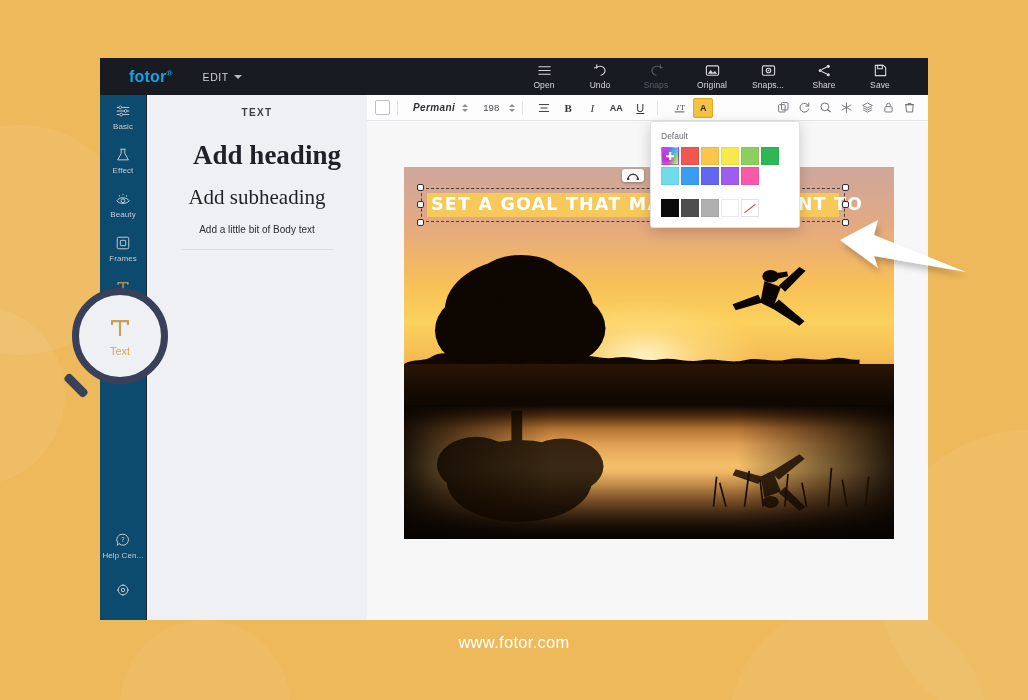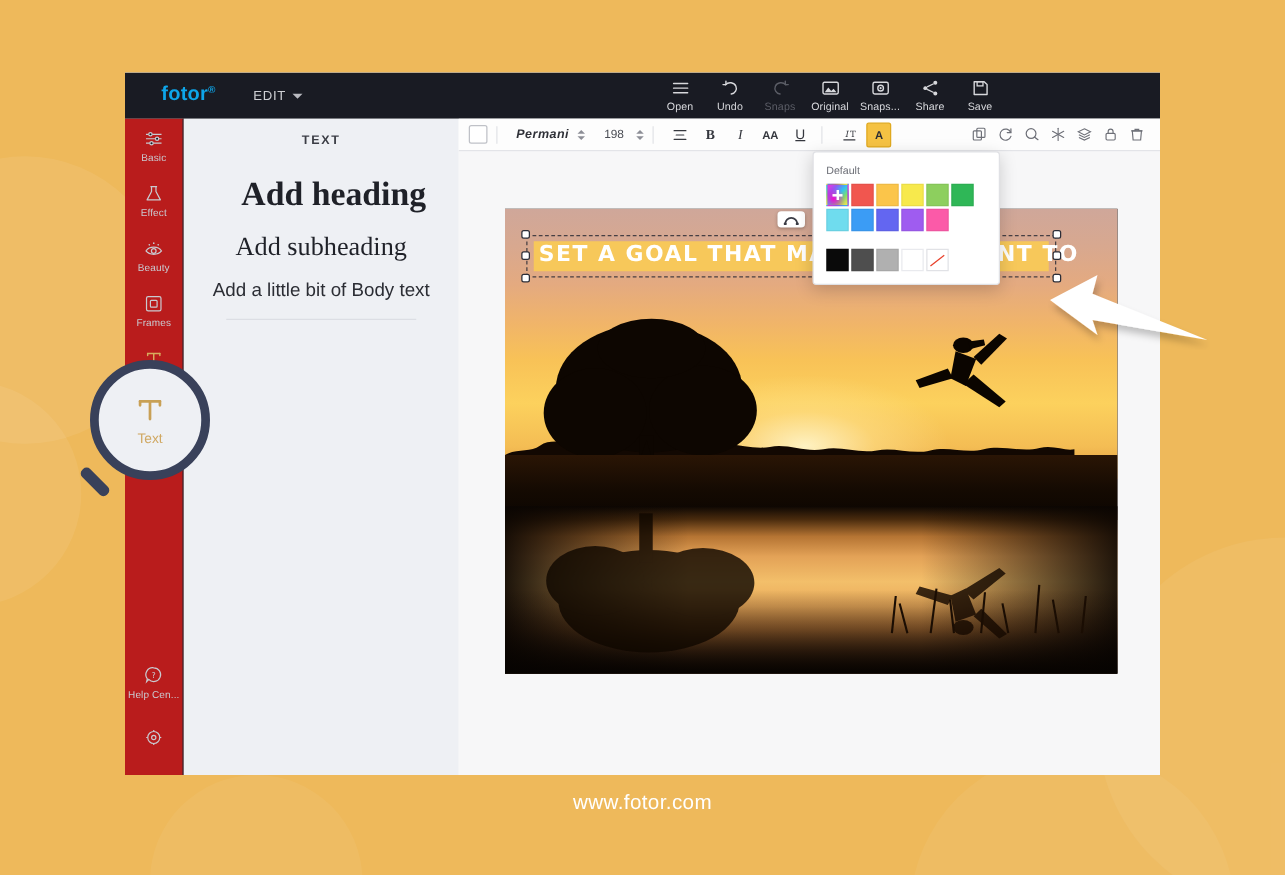--- a/index.html
+++ b/index.html
@@ -62,41 +62,41 @@
   }
   .chev {
     width: 0; height: 0;
     border-left: 4px solid transparent;
     border-right: 4px solid transparent;
     border-top: 4px solid #b9bac0;
   }
   .top-actions {
     position: absolute;
     left: 424px; top: 0; height: 37px;
-    display: flex; align-items: center; gap: 0;
+    display: flex; align-items: center; gap: 16px;
   }
   .tact {
     width: 40px;
     display: flex; flex-direction: column;
     align-items: center; justify-content: center;
     gap: 2px;
     color: #d7d8dc;
     cursor: pointer;
   }
   .tact.disabled { color: #5b5d66; }
   .tact .lbl { font-size: 8.5px; letter-spacing: .1px; }
   .tact svg { display: block; }
 
   
   .bodyrow { display: flex; height: 525px; }
 
   
   .rail {
     width: 47px;
-    background: #b91c1c;
+    background: #0c4a6e;
     position: relative;
     flex: 0 0 47px;
     border-right: 1px solid #23252e;
   }
   .rail-item {
     height: 44px;
     display: flex; flex-direction: column;
     align-items: center; justify-content: center;
     gap: 3px;
     color: #c9cad0;
@@ -137,21 +137,21 @@
   .ts-sub {
     text-align: center;
     font-family: "Liberation Serif", serif;
     font-size: 21px;
     color: #1f2128;
     margin-bottom: 14px;
     cursor: pointer;
   }
   .ts-body {
     text-align: center;
-    font-size: 15px;
+    font-size: 10px;
     color: #2b2d34;
     cursor: pointer;
   }
   .panel-divider {
     margin: 14px 34px 0 34px;
     border-top: 1px solid #dcdee4;
   }
 
   
   .stage {

